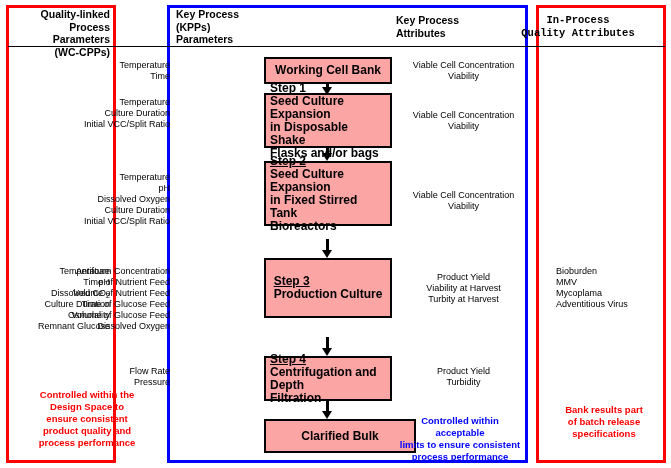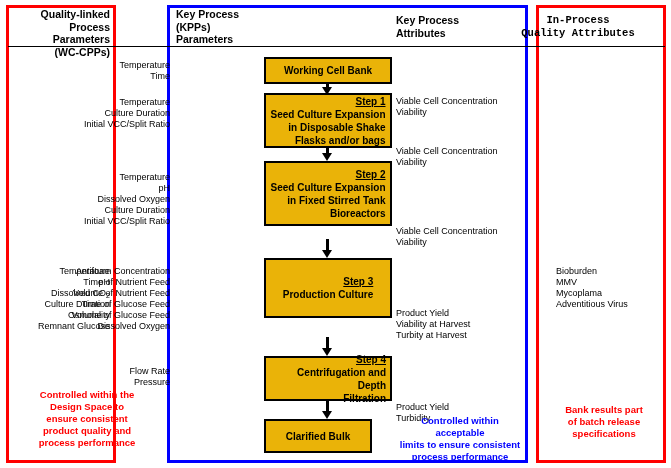--- a/index.html
+++ b/index.html
@@ -68,23 +68,22 @@
   .kpp-3 { left: 20px;  top: 172px; }
   .kpp-4 { left: 20px;  top: 266px; }
   .kpp-5 { left: 20px;  top: 366px; }
 
   
   .kpa {
     position: absolute;
     font-size: 9px;
     line-height: 11px;
     color: #000000;
-    text-align: left;
+    text-align: center;
     width: 135px;
-    margin-top: 36px;
   }
   .kpa-1 { left: 396px; top: 60px;  }
   .kpa-2 { left: 396px; top: 110px; }
   .kpa-3 { left: 396px; top: 190px; }
   .kpa-4 { left: 396px; top: 272px; }
   .kpa-5 { left: 396px; top: 366px; }
 
   
   .wccpp {
     position: absolute;
@@ -108,39 +107,39 @@
     line-height: 11px;
     text-align: left;
     color: #000000;
   }
 
   
   .pbox {
     position: absolute;
     box-sizing: border-box;
     border: 2.5px solid #000000;
-    background: #eab308;
+    background: #fca5a5;
     display: flex;
     align-items: center;
     justify-content: center;
-    text-align: right;
-    font-size: 10px;
+    text-align: left;
+    font-size: 12px;
     font-weight: bold;
     line-height: 13px;
     color: #000000;
   }
   .pbox .inner { padding: 0 4px; }
   .pbox .steplbl { text-decoration: underline; display: block; }
 
   .box-wcb   { left: 264px; top: 57px;  width: 128px; height: 27px; }
   .box-s1    { left: 264px; top: 93px;  width: 128px; height: 55px; }
   .box-s2    { left: 264px; top: 161px; width: 128px; height: 65px; }
   .box-s3    { left: 264px; top: 258px; width: 128px; height: 60px; }
   .box-s4    { left: 264px; top: 356px; width: 128px; height: 45px; }
-  .box-cb    { left: 264px; top: 419px; width: 108px; height: 34px; }
+  .box-cb    { left: 264px; top: 419px; width: 152px; height: 34px; }
 
   
   .arrow {
     position: absolute;
     left: 326px;
     width: 2.5px;
     background: #000000;
   }
   .arrow::after {
     content: "";

